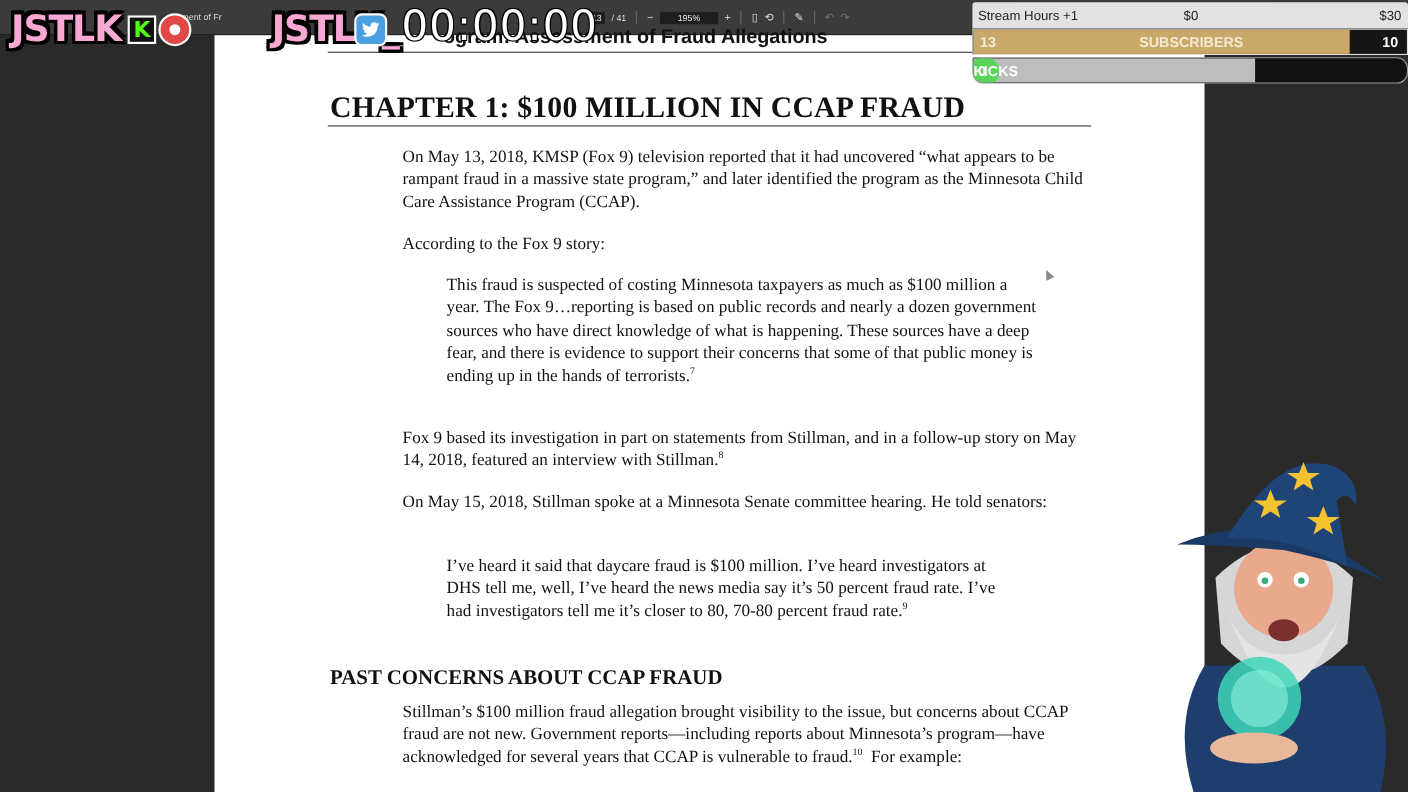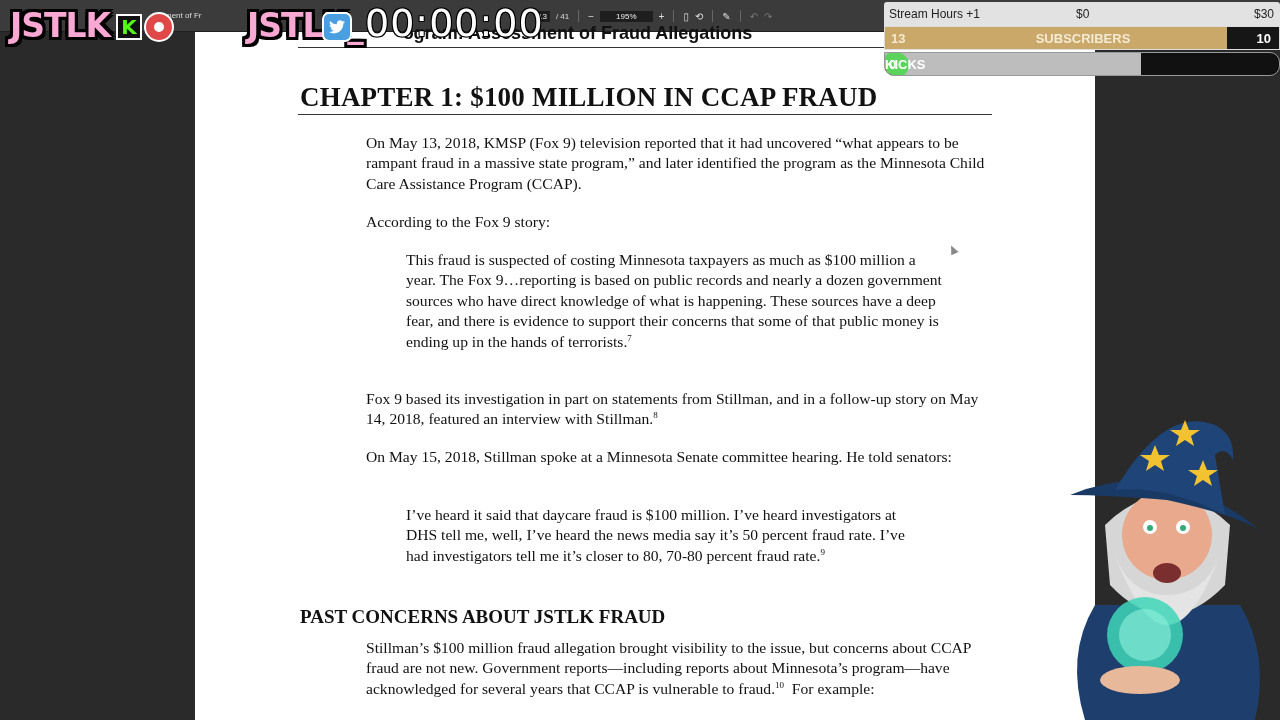--- a/index.html
+++ b/index.html
@@ -117,21 +117,21 @@
   <p class="para" style="top:180px"><span>According to the Fox 9 story:</span></p>
 
   <p class="quote" style="top:218px"><span>This fraud is suspected of costing Minnesota taxpayers as much as $100 million a year.  The Fox 9…reporting is based on public records and nearly a dozen government sources who have direct knowledge of what is happening.  These sources have a deep fear, and there is evidence to support their concerns that some of that public money is ending up in the hands of terrorists.</span><sup>7</sup></p>
 
   <p class="para" style="top:357px"><span>Fox 9 based its investigation in part on statements from Stillman, and in a follow-up story on May 14, 2018, featured an interview with Stillman.</span><sup>8</sup></p>
 
   <p class="para" style="top:415px"><span>On May 15, 2018, Stillman spoke at a Minnesota Senate committee hearing.  He told senators:</span></p>
 
   <p class="quote" style="top:473px; width:500px"><span>I’ve heard it said that daycare fraud is $100 million.  I’ve heard investigators at DHS tell me, well, I’ve heard the news media say it’s 50 percent fraud rate.  I’ve had investigators tell me it’s closer to 80, 70-80 percent fraud rate.</span><sup>9</sup></p>
 
-  <div class="section-title">PAST CONCERNS ABOUT JSTLK FRAUD</div>
+  <div class="section-title">PAST CONCERNS ABOUT CCAP FRAUD</div>
 
   <p class="para" style="top:606px; width:616px"><span>Stillman’s $100 million fraud allegation brought visibility to the issue, but concerns about CCAP fraud are not new.  Government reports—including reports about Minnesota’s program—have acknowledged for several years that CCAP is vulnerable to fraud.</span><sup>10</sup>&nbsp; <span>For example:</span></p>
 
   <div class="cursor"></div>
 </div>
 
 <div class="logo logo-1">JSTLK</div>
 <div class="kick-badge">
     <span>K</span>
   </div>

